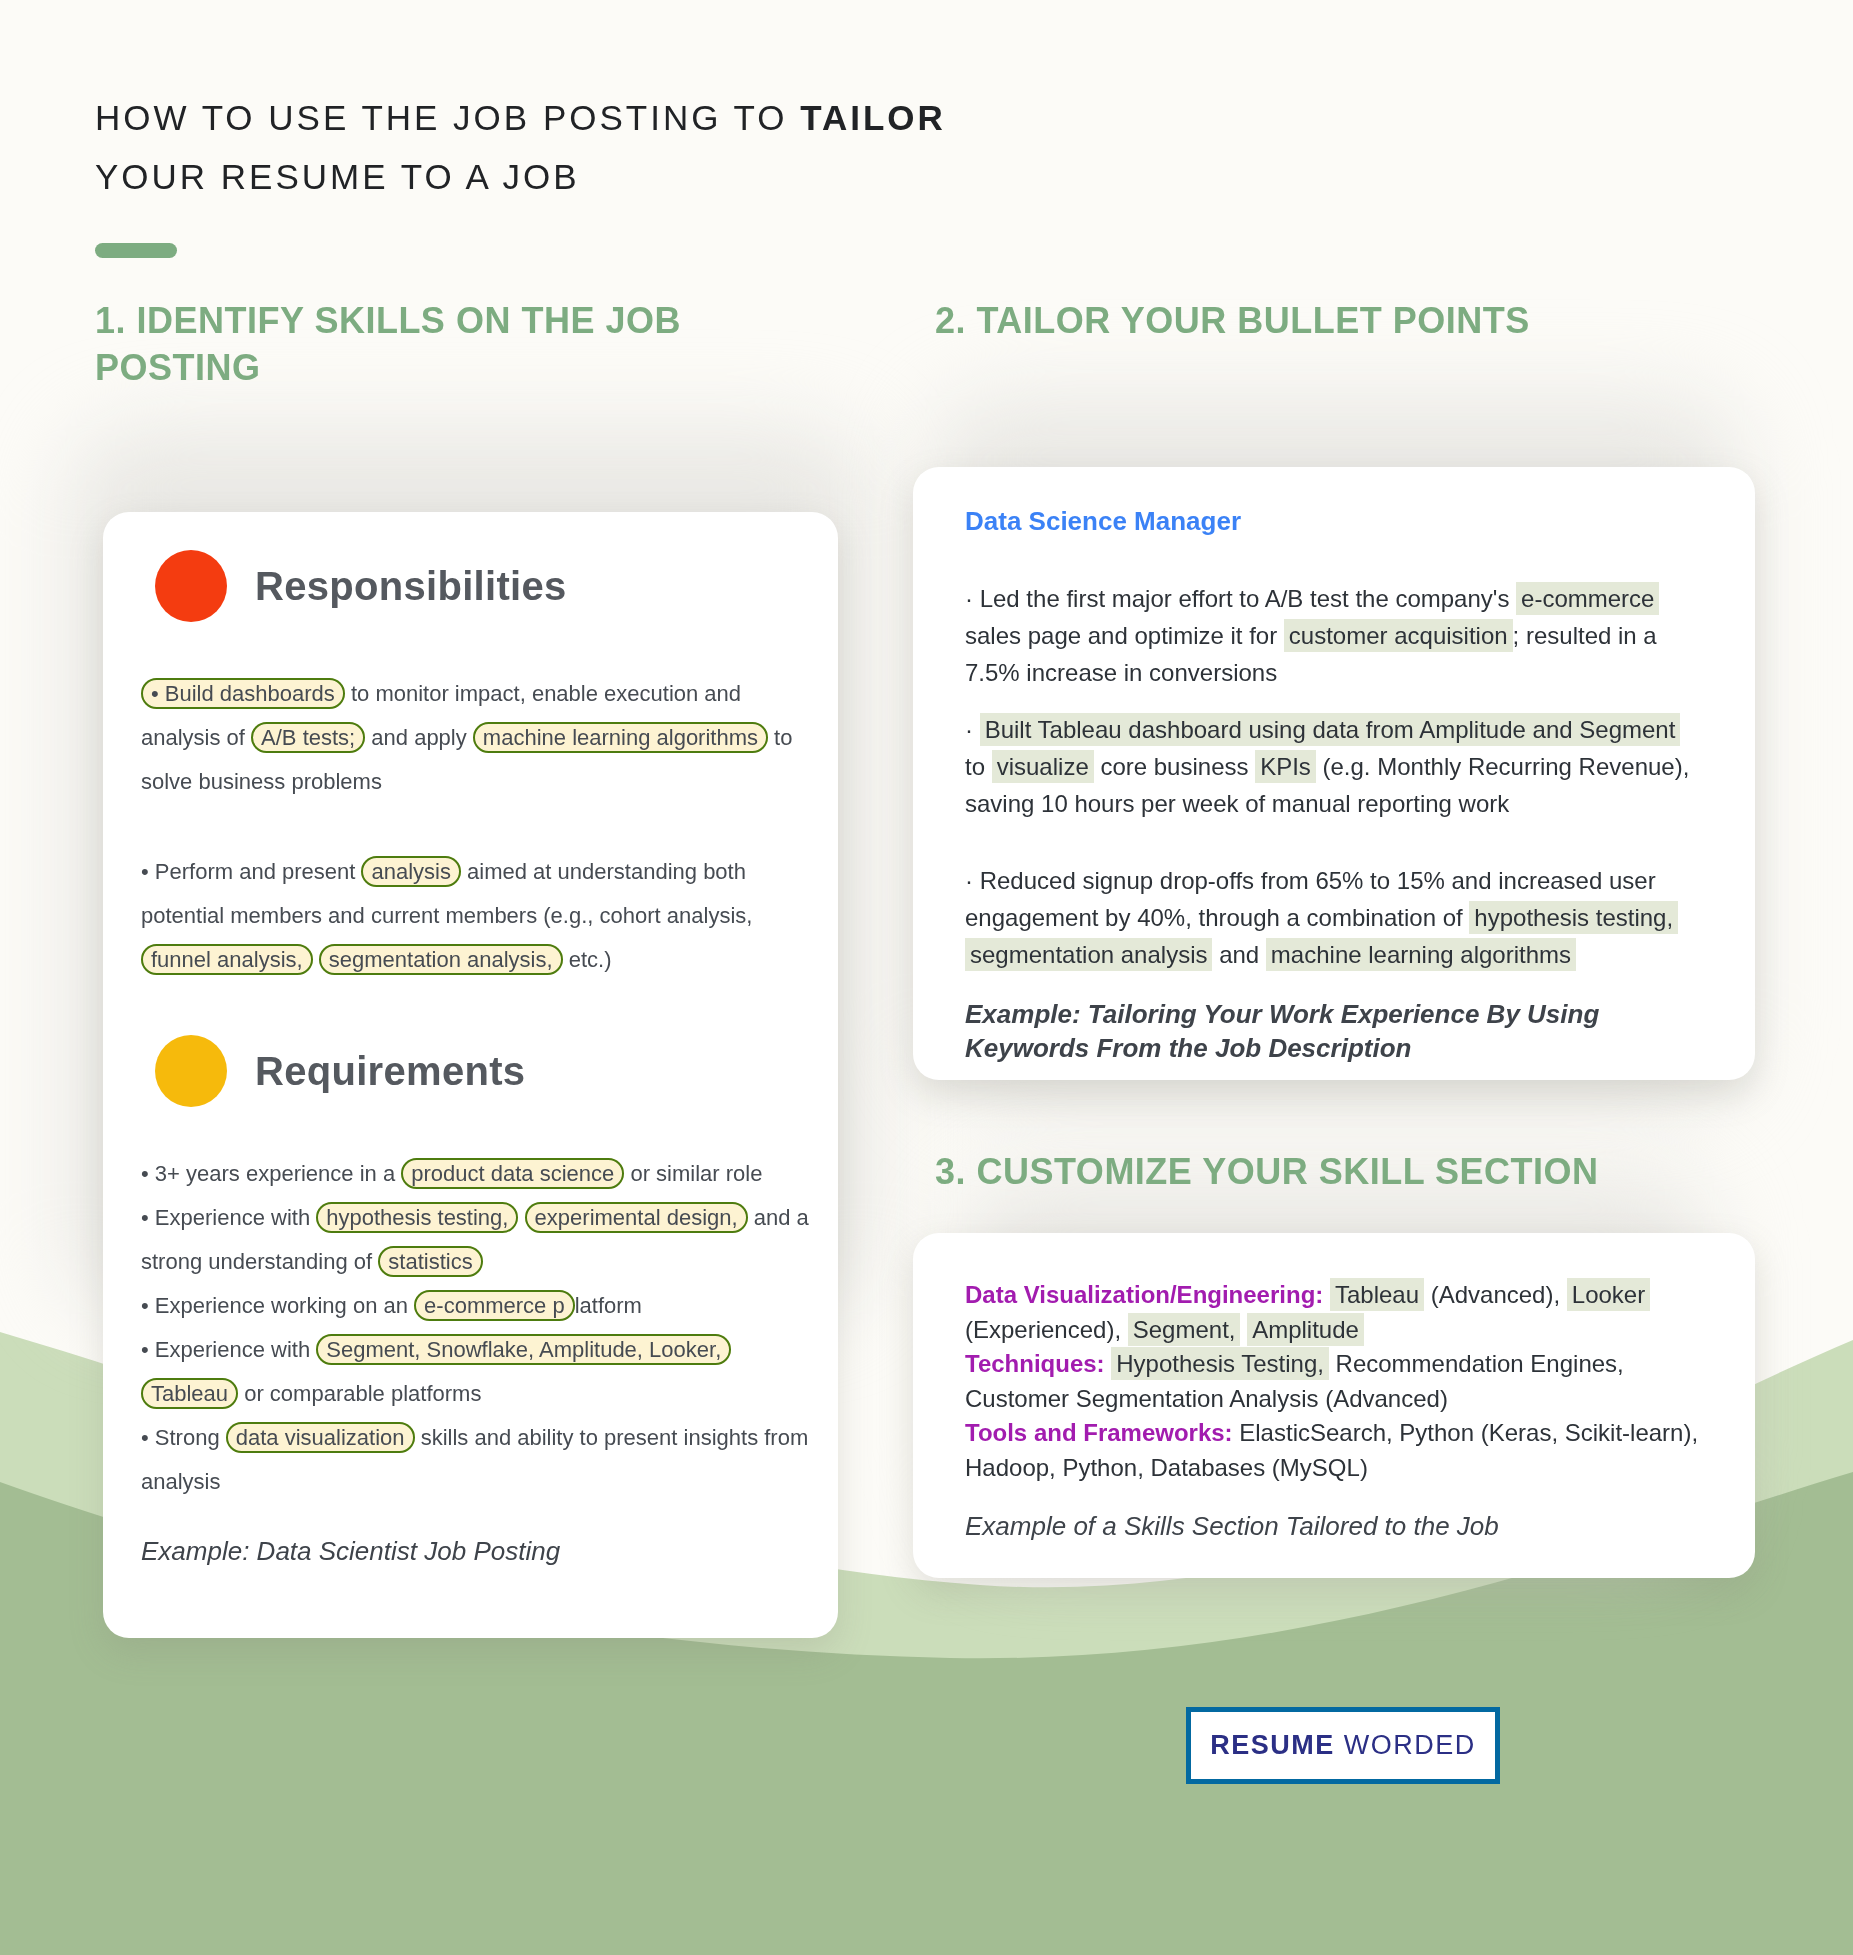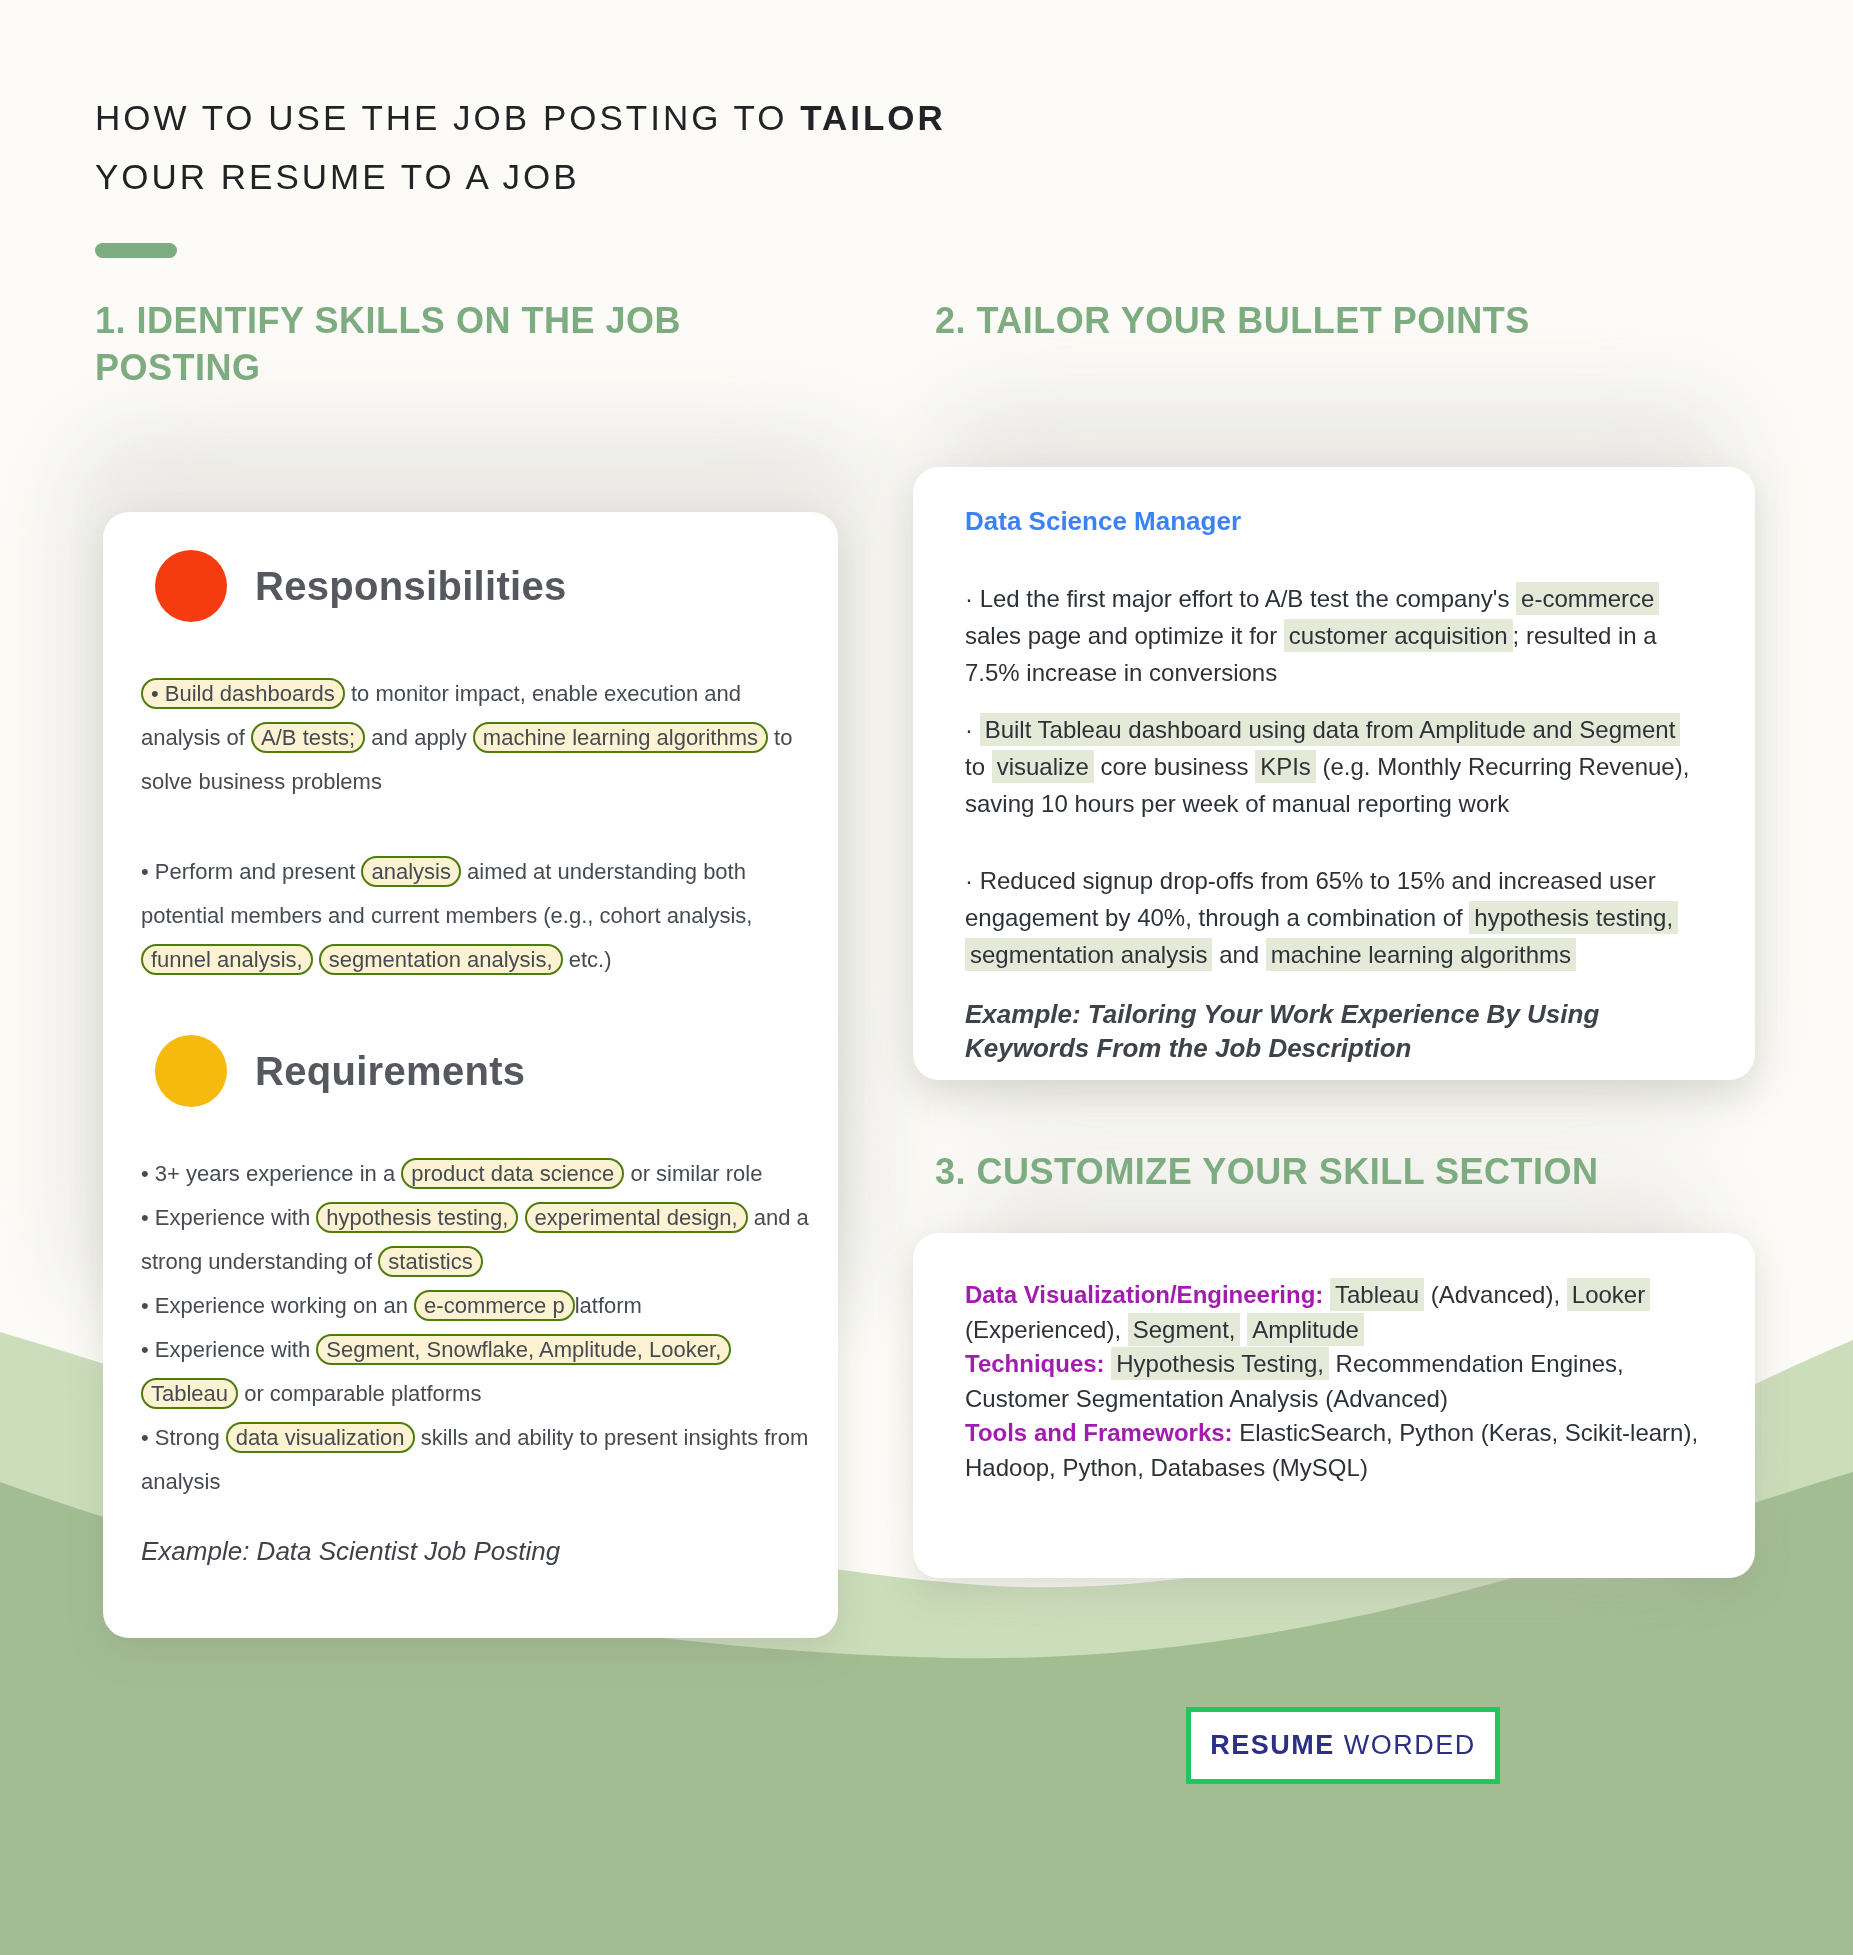--- a/index.html
+++ b/index.html
@@ -78,21 +78,21 @@
   .job-title{margin-top:36px;margin-bottom:40px;font-size:26px;font-weight:700;color:#3b82f6;}
   .card2 .rb1{margin-bottom:20px;}
   .card2 .rb2{margin-bottom:40px;}
   .card2 .example{margin-top:24px;font-weight:bold;}
   .card3 .skills{margin-top:45px;line-height:34.5px;}
   .card3 .example{margin-top:24px;}
 
   
   .brand-box{
     position:absolute;left:1186px;top:1707px;width:314px;height:77px;z-index:2;
-    background:#ffffff;border:5px solid #22c55e;box-sizing:border-box;
+    background:#ffffff;border:5px solid #0369a1;box-sizing:border-box;
     display:flex;align-items:center;justify-content:center;gap:9px;
     color:#2b2f85;font-size:27px;letter-spacing:1.5px;
   }
   .brand-box .b{font-weight:800;}
 </style>
 </head>
 <body>
 
 <div class="page">
 
@@ -148,20 +148,21 @@
     </div>
   </div>
 
   <div class="card card3">
     <div class="gh">
       <div class="skills">
         <p><span class="bd">Data Visualization/Engineering:</span><span> </span><span class="hl">Tableau</span><span> (Advanced), </span><span class="hl">Looker</span><span> (Experienced), </span><span class="hl">Segment,</span><span> </span><span class="hl">Amplitude</span></p>
         <p><span class="bd">Techniques:</span><span> </span><span class="hl">Hypothesis Testing,</span><span> Recommendation Engines, Customer Segmentation Analysis (Advanced)</span></p>
         <p><span class="bd">Tools and Frameworks:</span><span> ElasticSearch, Python (Keras, Scikit-learn), Hadoop, Python, Databases (MySQL)</span></p>
       </div>
+      <div class="example">Example of a Skills Section Tailored to the Job</div>
     </div>
   </div>
 
   <div class="brand-box">
     <span class="b">RESUME</span>
     <span>WORDED</span>
   </div>
 
 </div>
 

